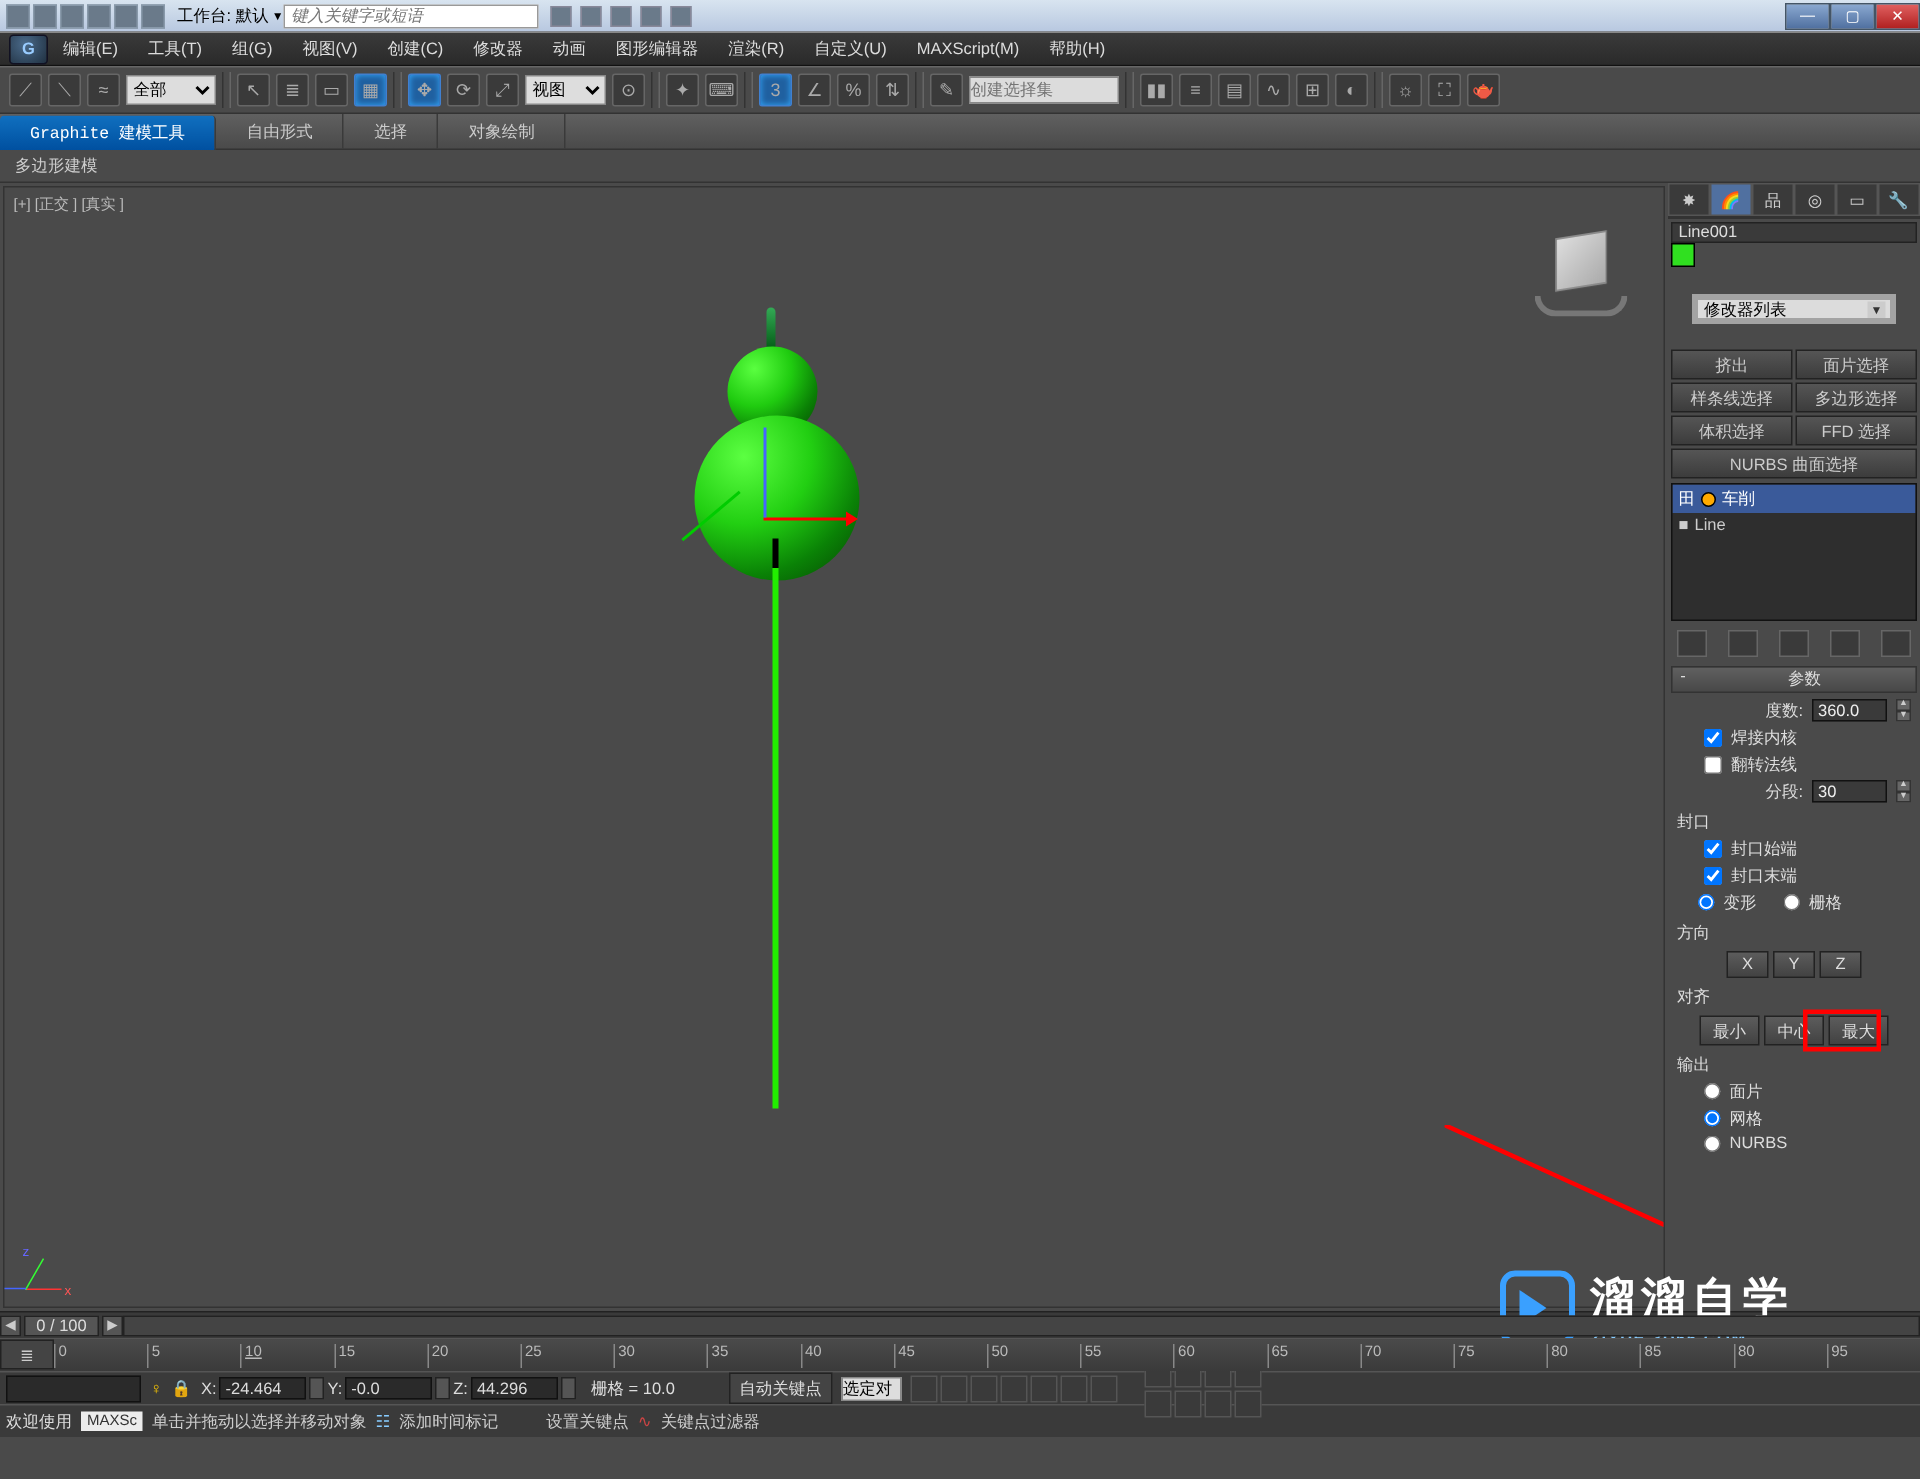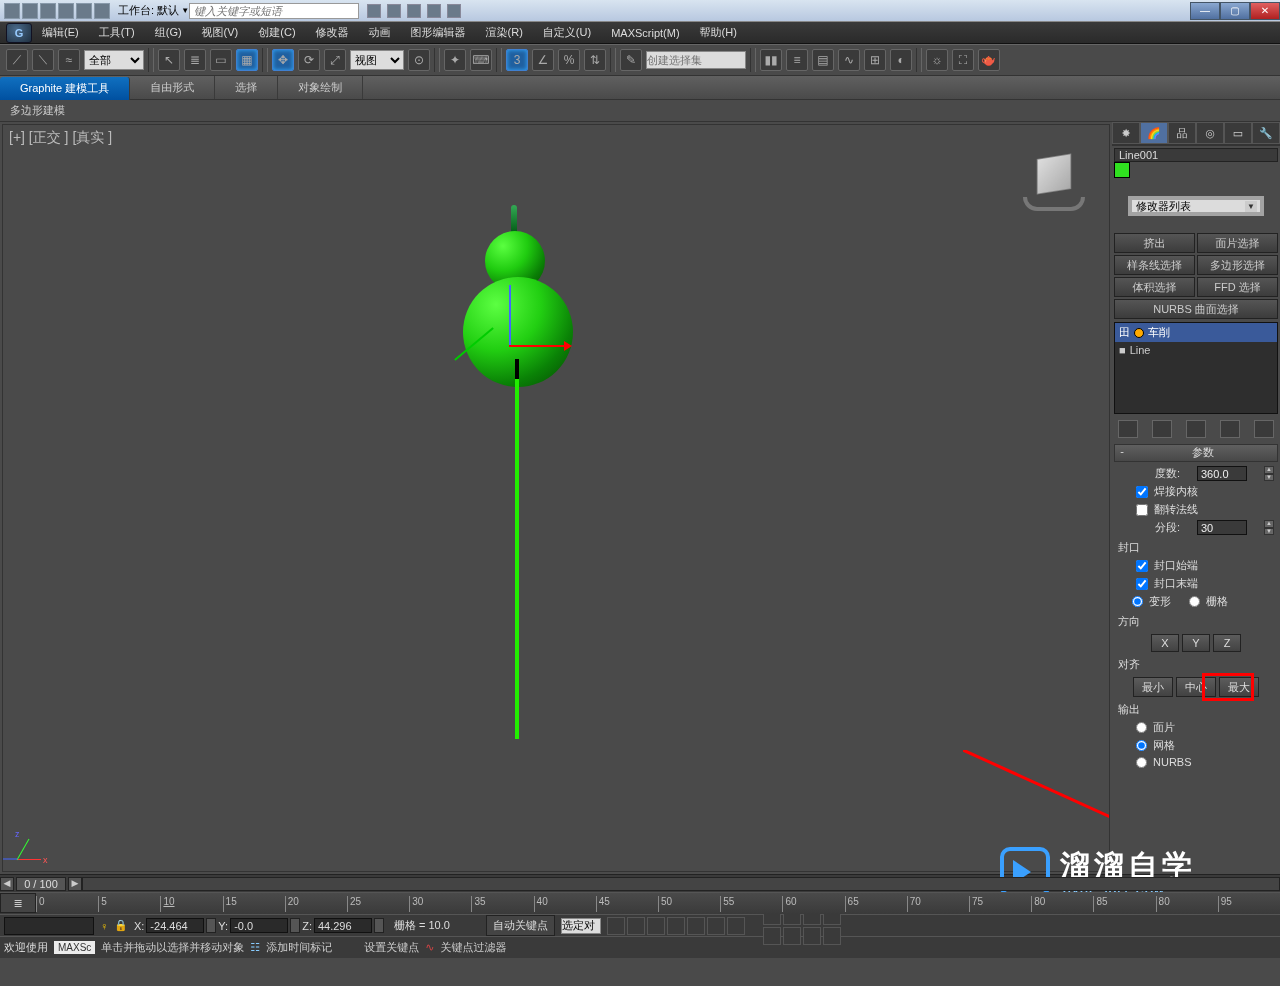--- a/index.html
+++ b/index.html
@@ -29,28 +29,28 @@
 .toolbar { height:32px; background:#4a4a4a; display:flex; align-items:center; gap:4px; padding:0 6px; border-top:1px solid #666; border-bottom:1px solid #333; }
 .toolbar .tb { width:22px; height:22px; background:#3a3a3a; border:1px solid #666; border-radius:2px; display:flex; align-items:center; justify-content:center; color:#aaa; font-size:12px; }
 .toolbar .tb.active { background:#2060a0; border-color:#4080d0; box-shadow:inset 0 0 4px #3af; }
 .toolbar select { height:20px; background:#ddd; border:1px solid #888; font-size:11px; }
 .toolbar input[type=text] { height:18px; background:#dcdcdc; border:1px solid #888; font-size:11px; }
 .toolbar .sep { width:6px; height:24px; border-left:1px solid #333; border-right:1px solid #666; }
 
 
 .ribbon { height:24px; background:linear-gradient(#606060,#4a4a4a); display:flex; align-items:end; border-bottom:1px solid #333; }
 .ribbon .rtab { padding:4px 20px; color:#ccc; border-right:1px solid #3a3a3a; }
-.ribbon .rtab.active { background:linear-gradient(#1070c0,#0050a0); color:#fff; border-top-left-radius:3px; border-top-right-radius:3px; margin-bottom:-1px; }
+.ribbon .rtab.active { background:linear-gradient(#1070c0,#0050a0); color:#fff; border-top-left-radius:3px; border-top-right-radius:3px; margin-bottom:-1px;font-family:Liberation Mono, monospace; }
 .subribbon { height:22px; background:#4a4a4a; display:flex; align-items:center; padding:0 10px; border-bottom:1px solid #333; color:#ccc; }
 
 
 .main { display:flex; height:752px; }
 .viewport-area { flex:1; position:relative; background:#4a4a4a; display:flex; flex-direction:column; }
 .viewport { flex:1; position:relative; border:1px solid #333; margin:2px; background:#4a4a4a; overflow:hidden; }
-.vp-label { position:absolute; top:4px; left:6px; color:#bbb; font-size:14px; }
+.vp-label { position:absolute; top:4px; left:6px; color:#bbb; font-size:10px; }
 .viewcube { position:absolute; top:30px; right:30px; width:50px; height:50px; }
 .viewcube-cube{ width:38px; height:38px; background:linear-gradient(135deg,#ddd,#aaa); border:1px solid #888; transform:rotateX(20deg) rotateY(-25deg); margin:auto; }
 .viewcube-ring{ position:absolute; bottom:-6px; left:-6px; right:-6px; height:14px; border:4px solid #777; border-top:none; border-radius:0 0 40px 40px; }
 
 .gourd { position:absolute; left:460px; top:80px; }
 .g-sphere1 { width:60px; height:60px; border-radius:50%; background:radial-gradient(circle at 30% 25%,#5aff40,#20cc10 40%,#0a8005 70%,#054003); margin-left:22px; }
 .g-sphere2 { width:110px; height:110px; border-radius:50%; background:radial-gradient(circle at 30% 25%,#5cff42,#22cf12 40%,#0a8206 70%,#054003); margin-top:-14px; }
 .g-stem { width:6px; height:30px; background:linear-gradient(#3a5,#051); margin-left:48px; margin-bottom:-4px; border-top-left-radius:3px; border-top-right-radius:3px;}
 .g-stick { position:absolute; left:52px; top:154px; width:4px; height:380px; background:linear-gradient(180deg,#000 0,#000 20px,#2e0 20px,#2e0 100%); }
 .gizmo { position:absolute; left:506px; top:200px; pointer-events:none; }
@@ -83,21 +83,21 @@
 .mod-item { display:flex; align-items:center; gap:4px; padding:2px 4px; color:#ccc; }
 .mod-item.sel { background:#3a5a9a; color:#fff; }
 .mod-item .bulb { width:10px; height:10px; background:#ffaa00; border-radius:50%; border:1px solid #000; }
 .mod-icons { display:flex; gap:4px; justify-content:space-between; padding:4px 6px; }
 .mod-icons .mi { width:20px; height:18px; background:#3a3a3a; border:1px solid #666; }
 
 .rollup-hdr { height:18px; background:linear-gradient(#606060,#484848); text-align:center; color:#ddd; border:1px solid #333; margin:2px 2px 0; display:flex; }
 .rollup-hdr .rsign { width:14px; }
 .rollup-hdr .rtitle { flex:1; }
 .rollup-body { padding:4px 6px; display:flex; flex-direction:column; gap:3px; }
-.prm-row { display:flex; align-items:center; justify-content:flex-end; gap:17px; }
+.prm-row { display:flex; align-items:center; justify-content:flex-end; gap:6px; }
 .prm-row label { flex:1; text-align:right; color:#ddd; }
 .prm-row input[type=text]{ width:50px; height:15px; background:#3a3a3a; border:1px solid #111; color:#eee; padding:0 3px; text-align:left; }
 .spinner { width:10px; height:15px; display:flex; flex-direction:column; }
 .spinner div { flex:1; background:#666; border:1px solid #333; font-size:6px; line-height:5px; text-align:center; }
 .chk-row { display:flex; align-items:center; gap:6px; padding-left:18px; color:#ddd; }
 .chk-row input { width:12px; height:12px; }
 .rad-row { display:flex; align-items:center; gap:6px; padding-left:18px; color:#ddd; }
 .rad-row input { width:11px; height:11px; }
 .grp-label { color:#ddd; margin-top:2px; }
 .btn3 { display:flex; gap:3px; margin-top:2px; justify-content:center; }

